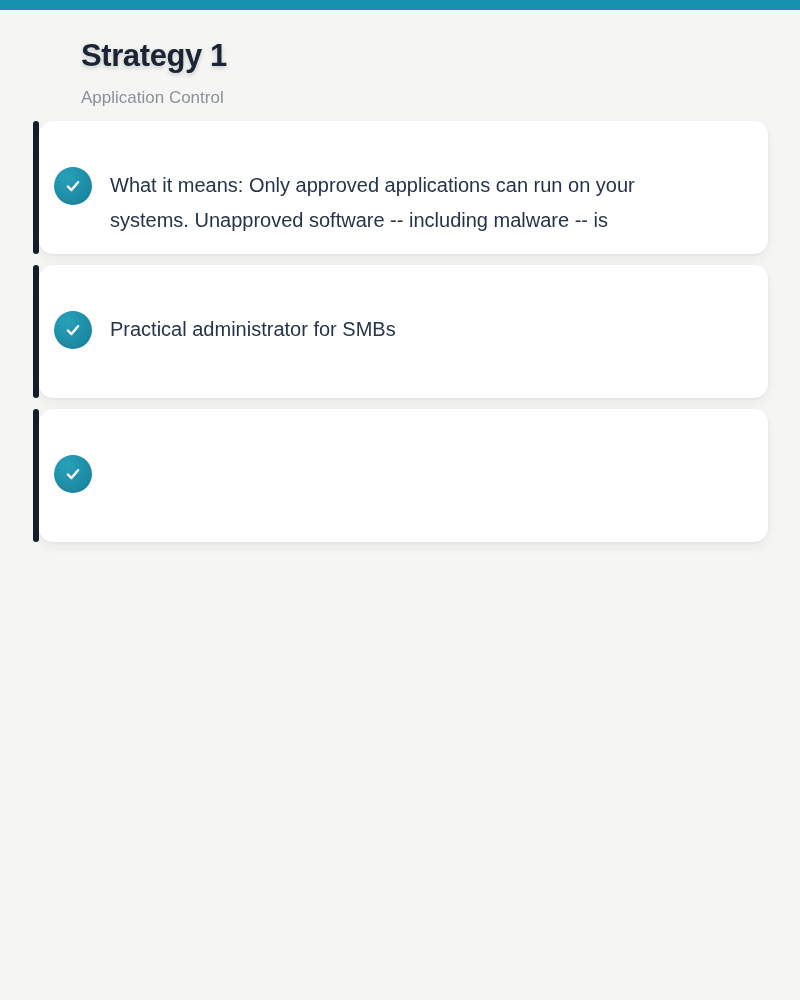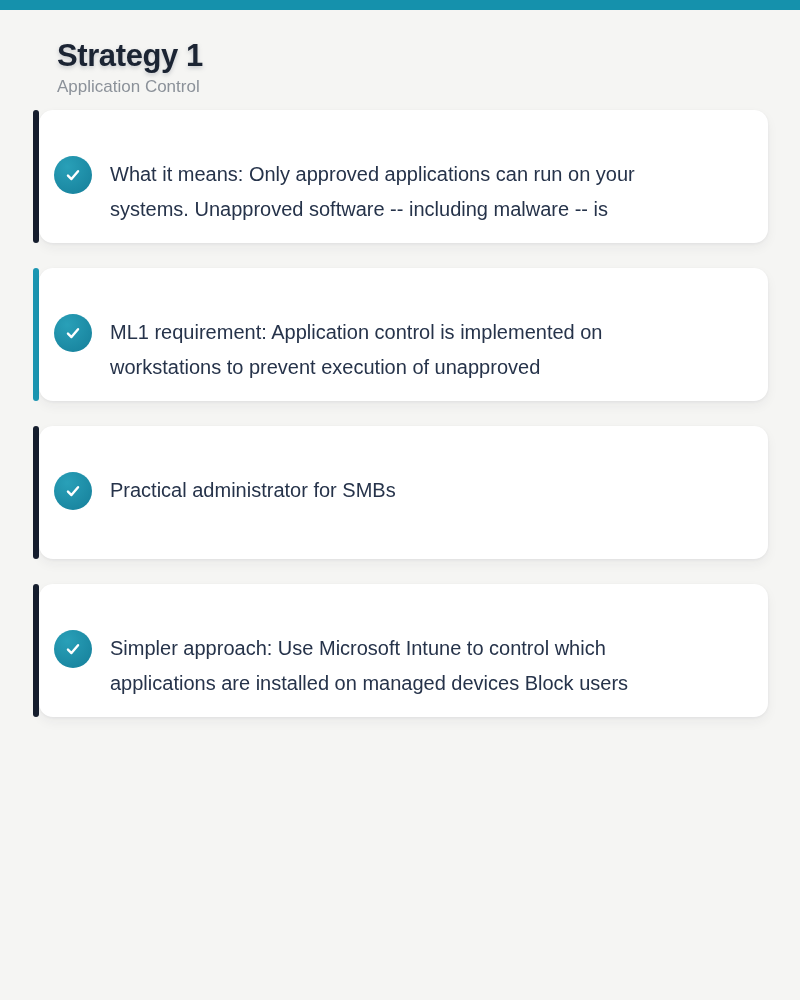--- a/index.html
+++ b/index.html
@@ -18,39 +18,39 @@
   html,body{width:800px;height:1000px;overflow:hidden;}
   body{
     background:var(--page-bg);
     font-family:"Liberation Sans", sans-serif;
   }
   .top-accent{
     height:10px;width:100%;
     background:var(--top-bar);
   }
   .header{
-    padding:28px 53px 0 57px;
+    padding:28px 53px 0 81px;
   }
   .page-title{
     font-size:31px;
     font-weight:700;
     letter-spacing:-0.4px;
     color:var(--title-text);
     text-shadow:0 2px 4px rgba(110,115,130,0.35);
   }
   .page-subtitle{
-    margin-top:3px;
+    margin-top:14px;
     font-size:17px;
     color:var(--subtitle-text);
   }
   .cards{
     margin:13px 32px 0 33px;
     display:flex;
     flex-direction:column;
-    gap:25px;
+    gap:11px;
   }
   .card-row{
     display:flex;
     height:133px;
   }
   .accent-bar{
     width:6px;
     border-radius:3px;
     flex-shrink:0;
     align-self:stretch;
@@ -102,32 +102,20 @@
       <span class="check-badge">
         <svg width="22" height="22" viewBox="0 0 24 24" aria-hidden="true">
           <path d="M6.5 12.6 L10.3 16.4 L17.5 7.8" fill="none" stroke="#ffffff" stroke-width="2.6" stroke-linecap="round" stroke-linejoin="round"></path>
         </svg>
       </span>
       <p class="card-text">What it means: Only approved applications can run on your
 systems. Unapproved software -- including malware -- is</p>
     </div>
   </div>
 
-  <div class="card-row">
-    <div class="accent-bar teal"></div>
-    <div class="card">
-      <span class="check-badge">
-        <svg width="22" height="22" viewBox="0 0 24 24" aria-hidden="true">
-          <path d="M6.5 12.6 L10.3 16.4 L17.5 7.8" fill="none" stroke="#ffffff" stroke-width="2.6" stroke-linecap="round" stroke-linejoin="round"></path>
-        </svg>
-      </span>
-      <p class="card-text">ML1 requirement: Application control is implemented on
-workstations to prevent execution of unapproved</p>
-    </div>
-  </div>
 
   <div class="card-row">
     <div class="accent-bar navy"></div>
     <div class="card">
       <span class="check-badge">
         <svg width="22" height="22" viewBox="0 0 24 24" aria-hidden="true">
           <path d="M6.5 12.6 L10.3 16.4 L17.5 7.8" fill="none" stroke="#ffffff" stroke-width="2.6" stroke-linecap="round" stroke-linejoin="round"></path>
         </svg>
       </span>
       <p class="card-text">Practical administrator for SMBs</p>
@@ -136,18 +124,16 @@
 
 
   <div class="card-row">
     <div class="accent-bar navy"></div>
     <div class="card">
       <span class="check-badge">
         <svg width="22" height="22" viewBox="0 0 24 24" aria-hidden="true">
           <path d="M6.5 12.6 L10.3 16.4 L17.5 7.8" fill="none" stroke="#ffffff" stroke-width="2.6" stroke-linecap="round" stroke-linejoin="round"></path>
         </svg>
       </span>
-      <p class="card-text">Simpler approach: Use Microsoft Intune to control which
-applications are installed on managed devices Block users</p>
     </div>
   </div>
 
 </div>
 
 </body></html>

